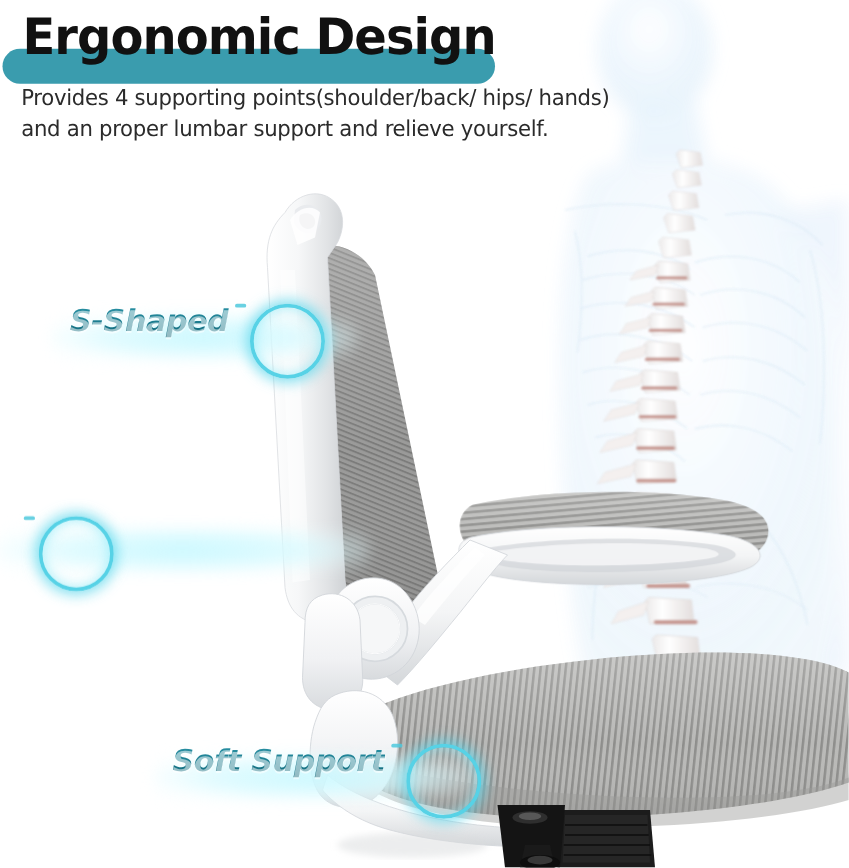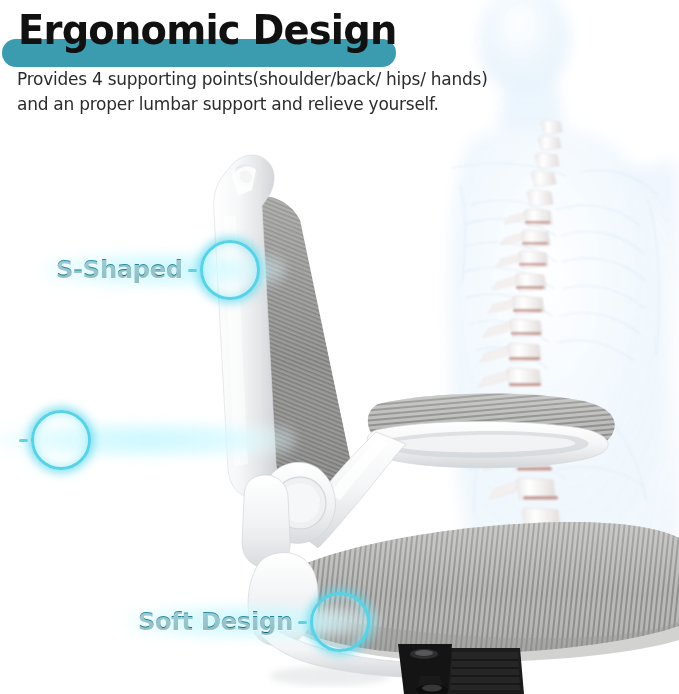--- a/index.html
+++ b/index.html
@@ -71,21 +71,22 @@
     width: 679px; height: 694px;
     z-index: 5;
   }
 
   
   .callout {
     position: absolute;
     z-index: 60;
     height: 54px;
     display: flex;
-    align-items: center;
+    align-items: flex-start;
+    font-style: italic;
   }
   .callout .glow-bar {
     position: absolute;
     left: -10px;
     top: 8px;
     height: 38px;
     border-radius: 19px;
     background:
       radial-gradient(ellipse at center,
         rgba(200,248,255,0.95) 0%,
@@ -451,18 +452,18 @@
   </div>
 
   <div class="callout" id="callout-lumbar">
     <div class="glow-bar"></div>
     <span class="dash"></span>
     <span class="ring"></span>
   </div>
 
   <div class="callout" id="callout-cushion">
     <div class="glow-bar"></div>
-    <span class="ctext">Soft Design</span>
+    <span class="ctext">Soft Support</span>
     <span class="dash"></span>
     <span class="ring"></span>
   </div>
 
 </div>
 
 </body></html>

